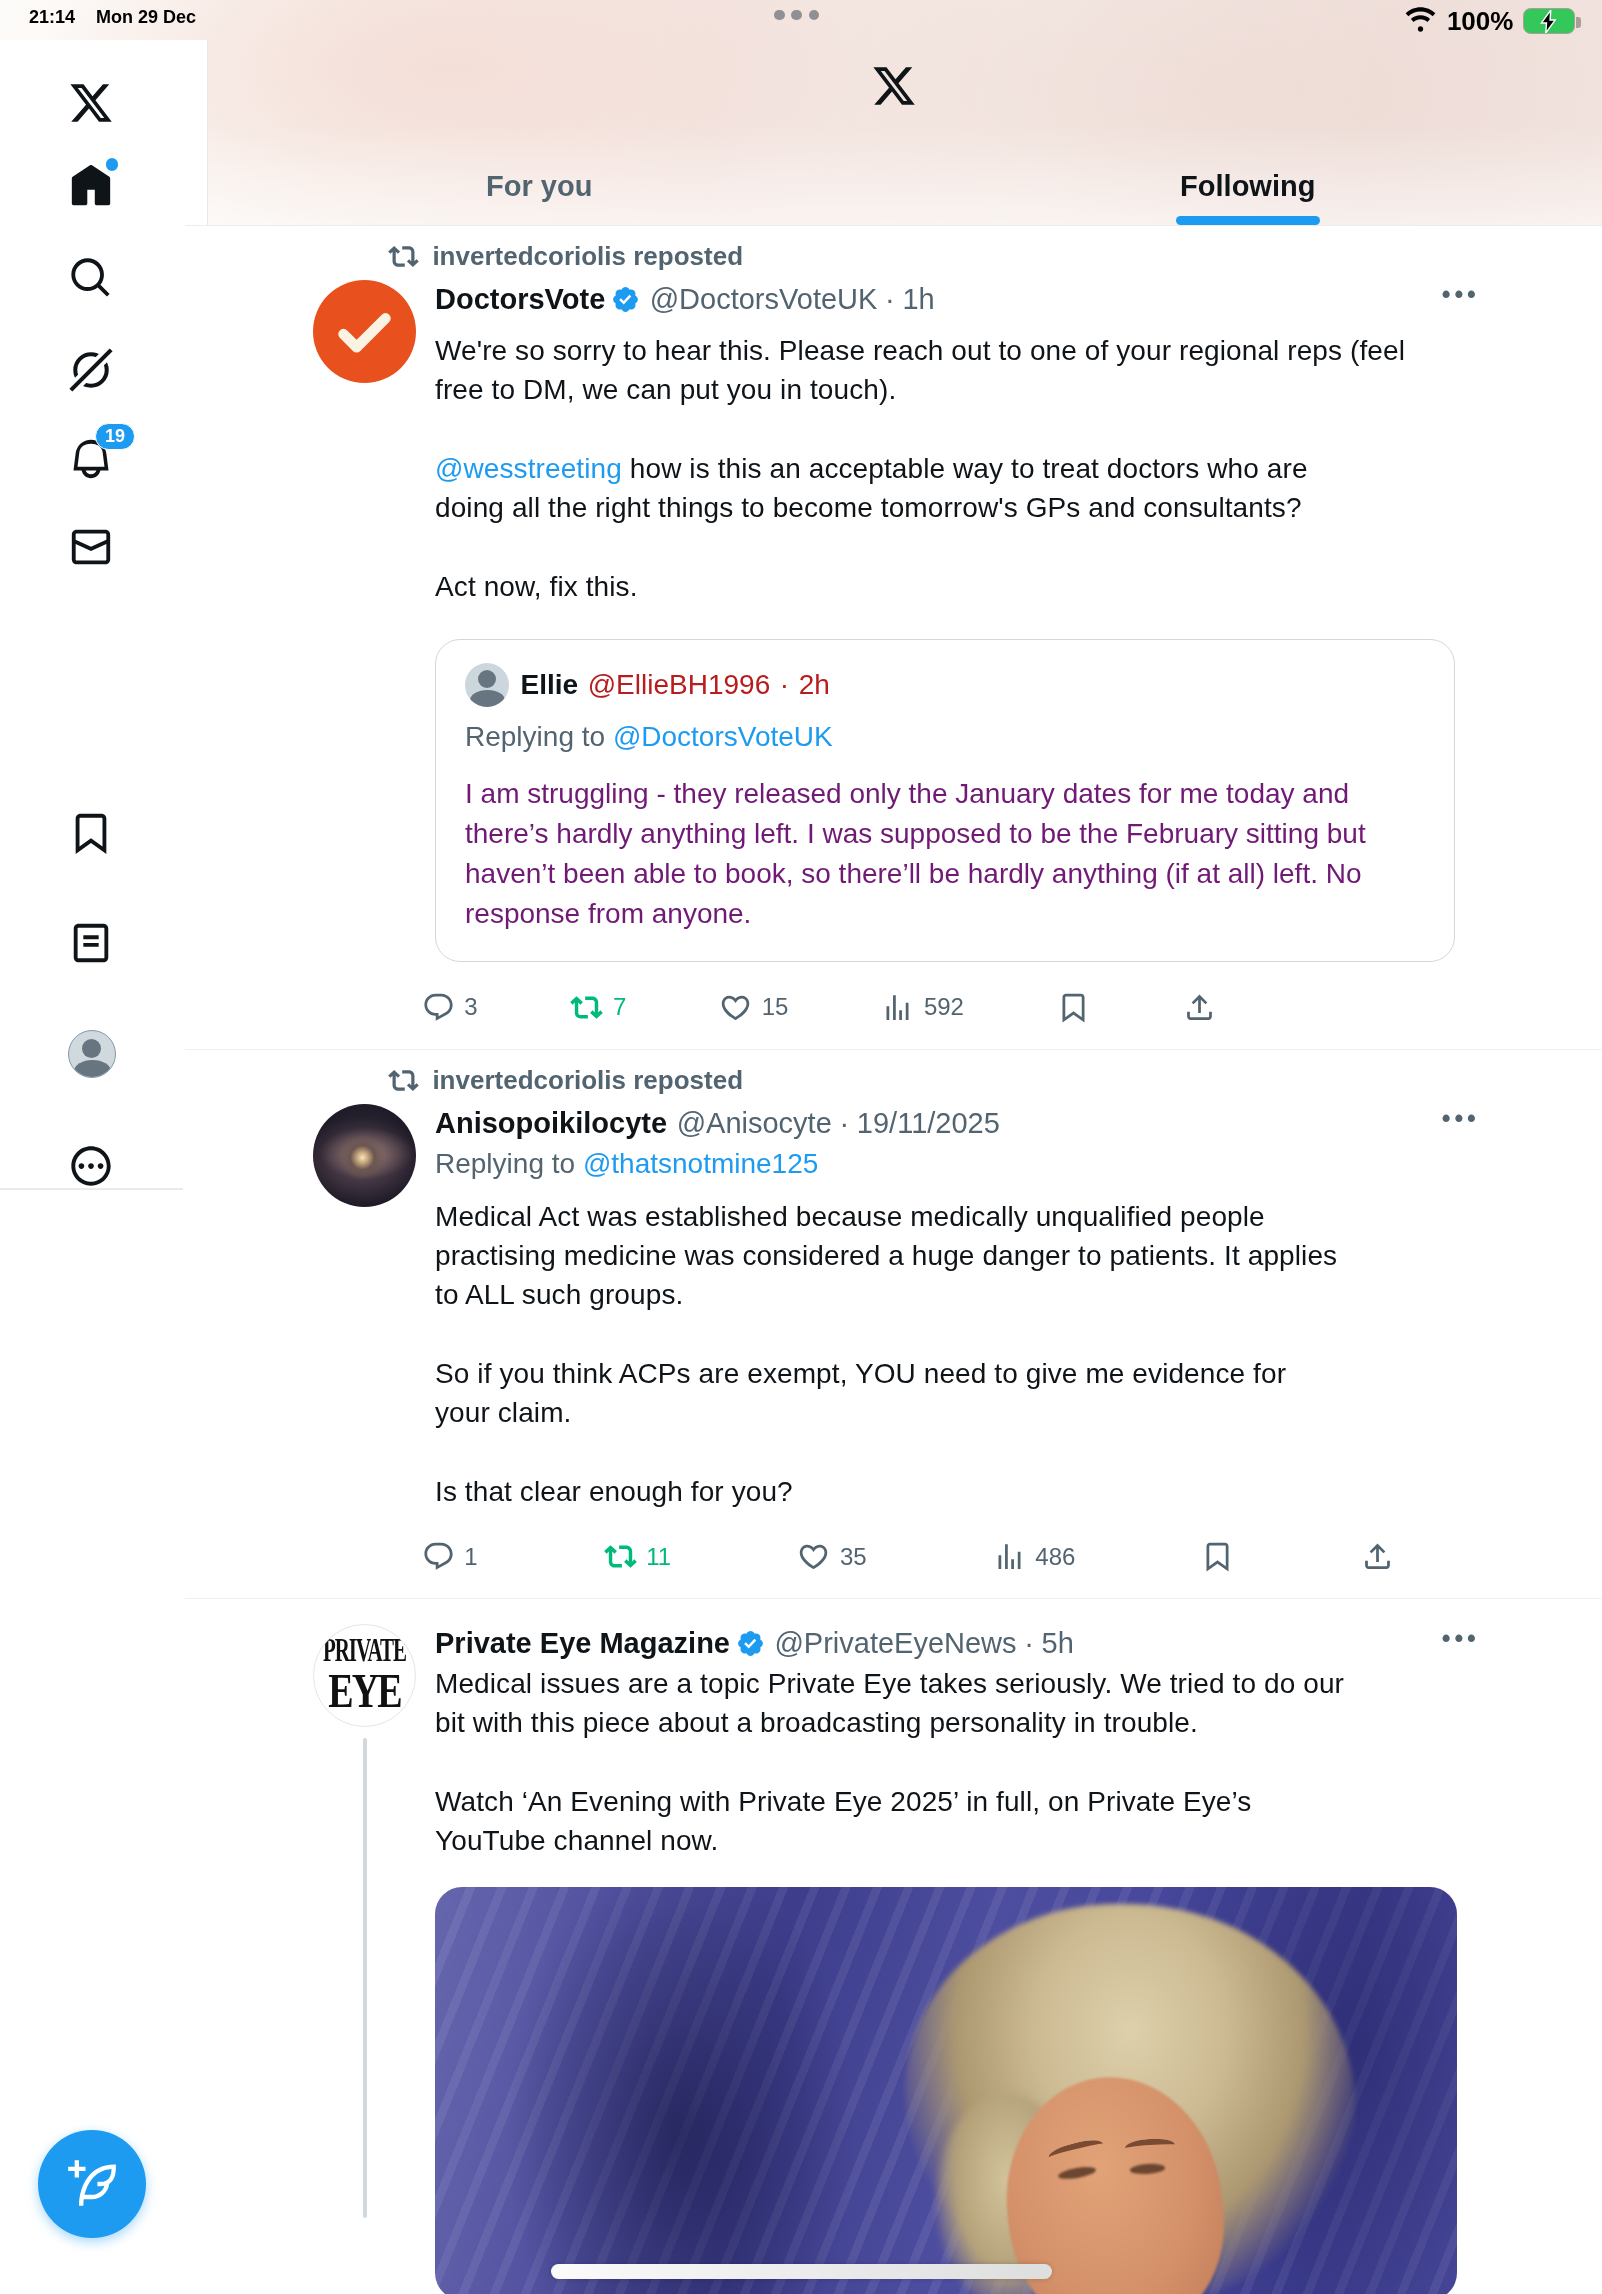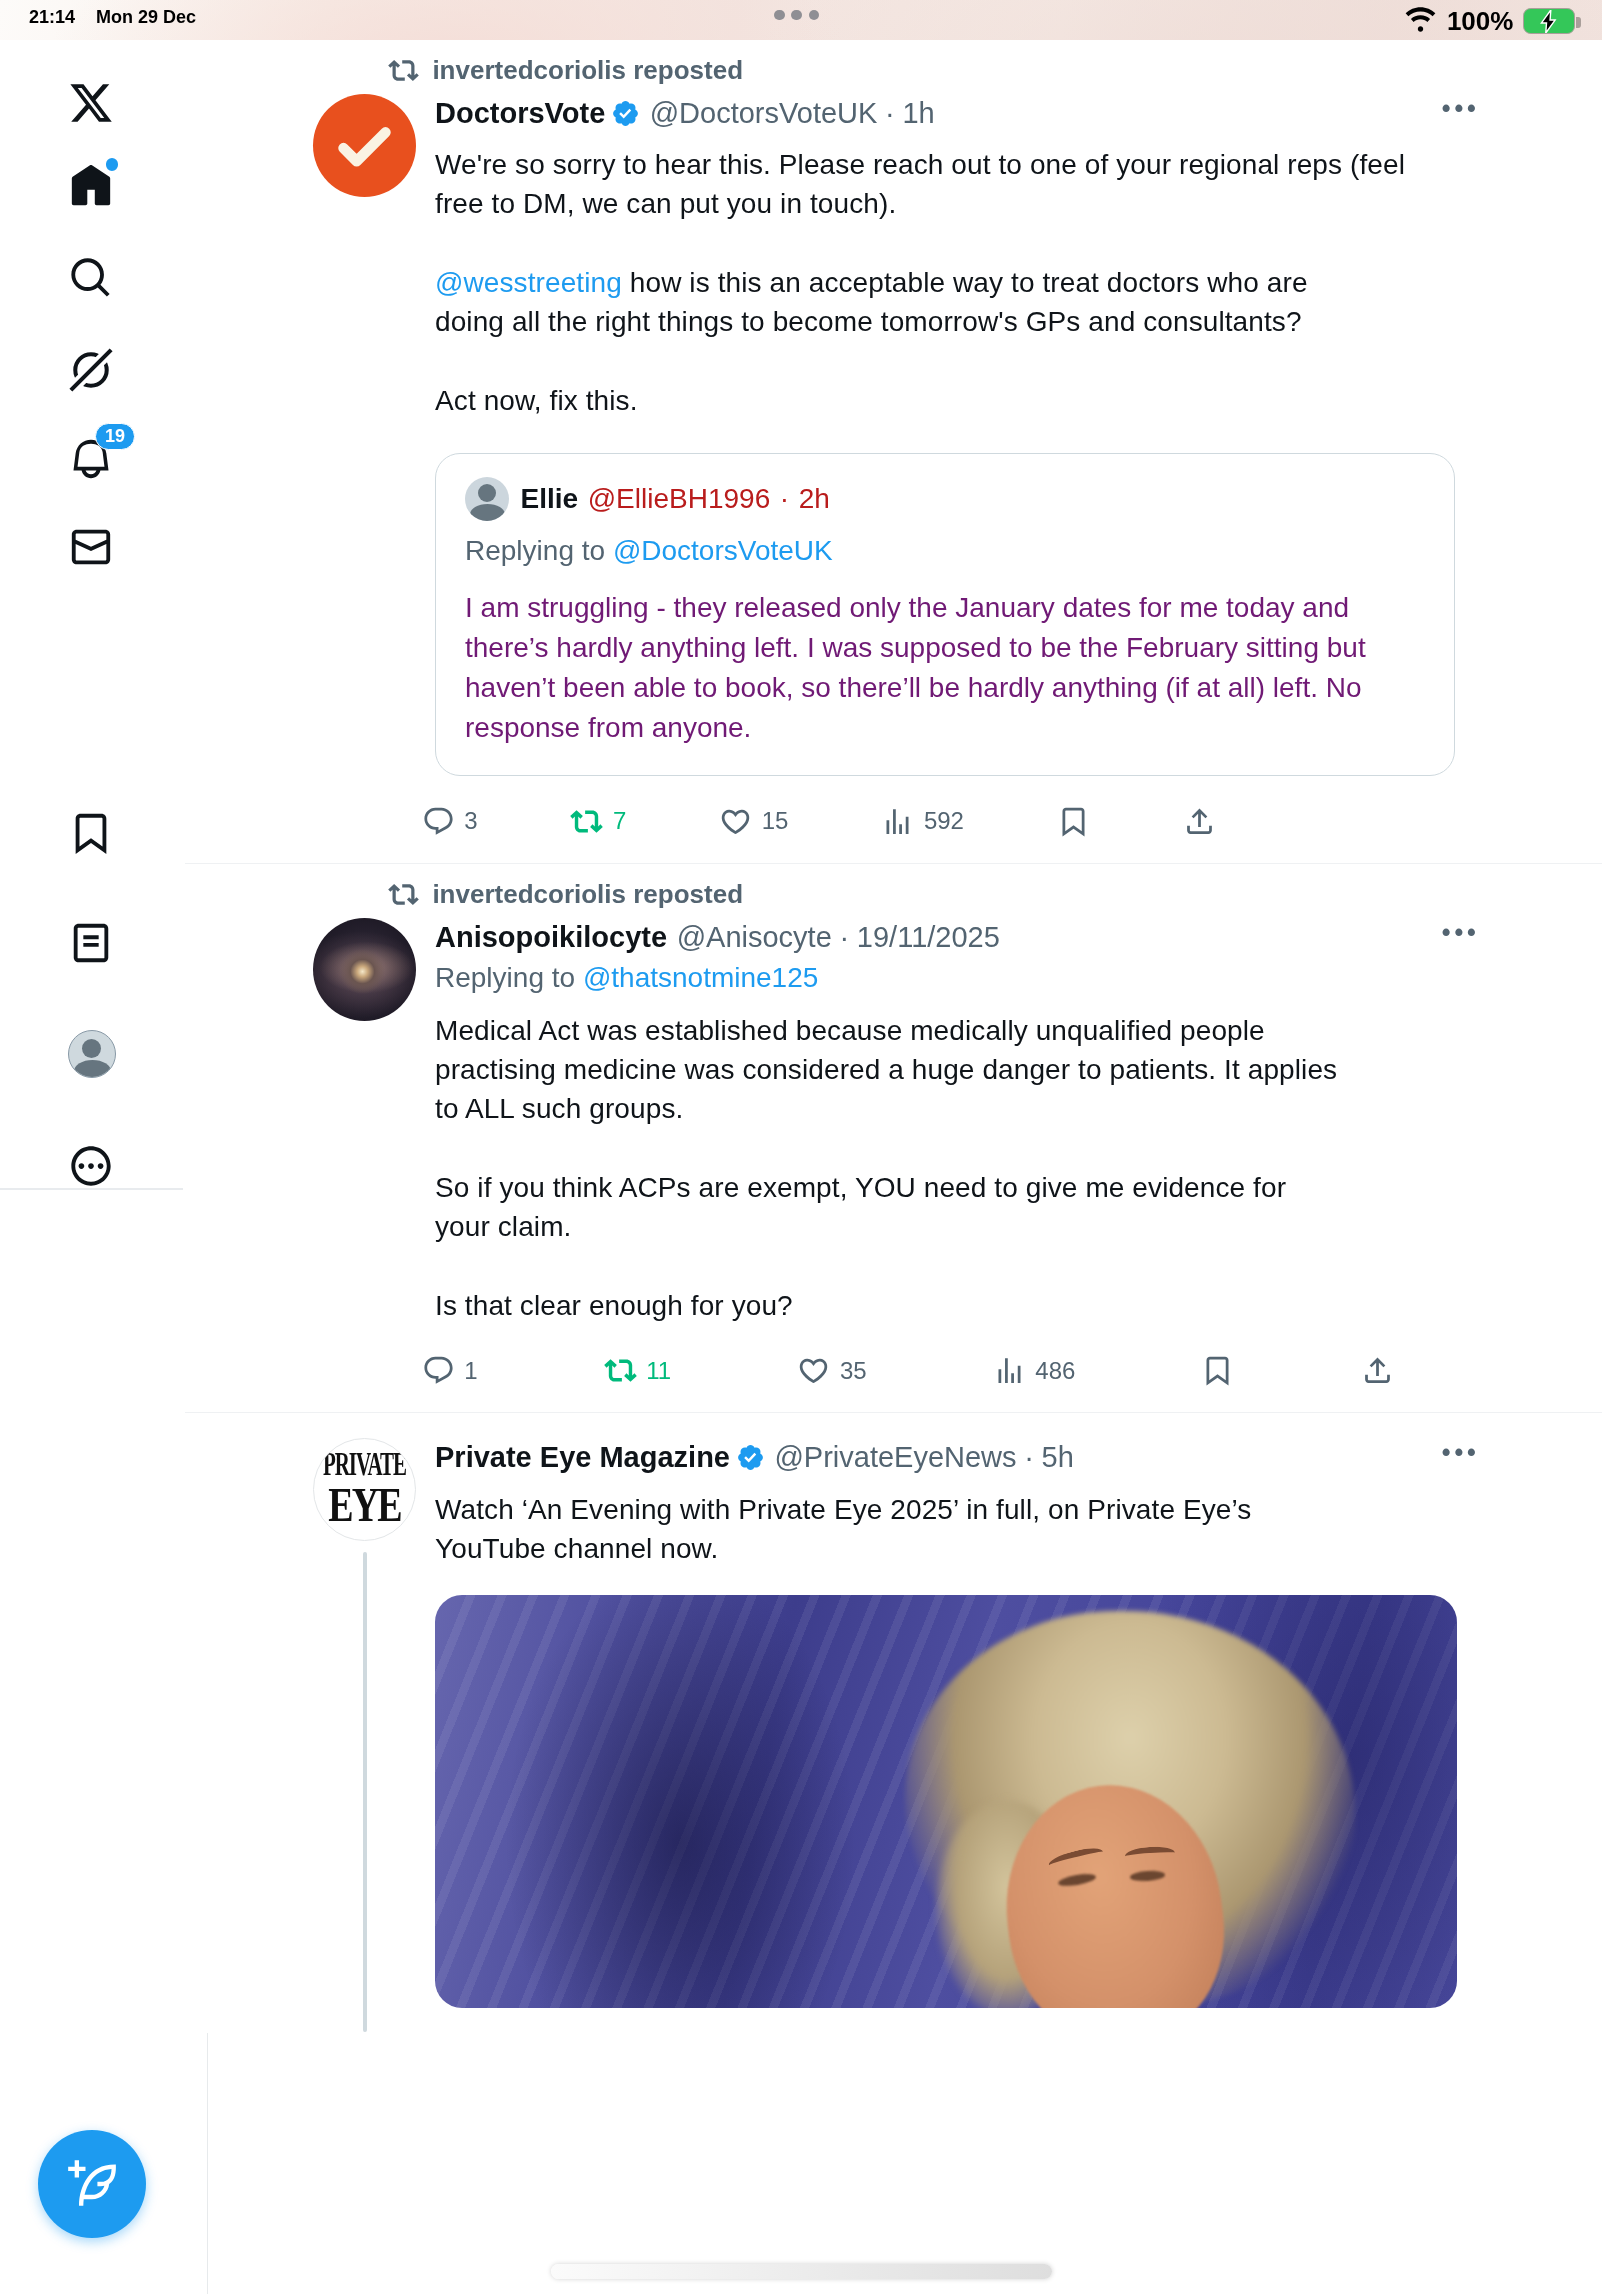--- a/index.html
+++ b/index.html
@@ -244,20 +244,36 @@
     </div>
     <div class="side-divider"></div>
     <div class="compose-btn">
       <svg viewBox="0 0 24 24" fill="#fff">
           <path d="M23 3c-6.62-.1-10.38 2.421-13.05 6.03C7.29 12.61 6 17.331 6 22h2c0-1.007.07-2.012.19-3H12c4.1 0 7.48-3.082 7.94-7.054C22.79 10.147 23.17 6.359 23 3zm-7 8h-1.5v2H16c.63-.016 1.2-.08 1.72-.188C16.95 15.24 14.68 17 12 17H8.55c.57-2.512 1.57-4.851 3-6.78 2.16-2.912 5.29-4.911 9.45-5.187C20.95 8.079 19.9 11 16 11zM4 9V6H1V4h3V1h2v3h3v2H6v3H4z"></path>
         </svg>
     </div>
   </div>
 
   <div class="main">
+    <div class="header">
+      <div class="x-logo-header">
+        <svg viewBox="0 0 24 24" fill="#0f1419">
+            <path d="M18.244 2.25h3.308l-7.227 8.26 8.502 11.24H16.17l-5.214-6.817L4.99 21.75H1.68l7.73-8.835L1.254 2.25H8.08l4.713 6.231zm-1.161 17.52h1.833L7.084 4.126H5.117z"></path>
+          </svg>
+      </div>
+      <div class="tabs">
+        <div class="tab inactive">
+          <span>For you</span>
+        </div>
+        <div class="tab active">
+          <span>Following</span>
+          <span class="tab-underline"></span>
+        </div>
+      </div>
+    </div>
 
     <div class="timeline">
 
       <div class="tweet">
         <div class="repost-row">
           <svg viewBox="0 0 24 24" fill="#536471">
               <path d="M4.75 3.79l4.603 4.3-1.706 1.82L6 8.38v7.37c0 .97.784 1.75 1.75 1.75H13V20H7.75c-2.347 0-4.25-1.9-4.25-4.25V8.38L1.853 9.91.147 8.09l4.603-4.3zm11.5 2.71H11V4h5.25c2.347 0 4.25 1.9 4.25 4.25v7.37l1.647-1.53 1.706 1.82-4.603 4.3-4.603-4.3 1.706-1.82L18 15.62V8.25c0-.97-.784-1.75-1.75-1.75z"></path>
             </svg>
           <span>invertedcoriolis reposted</span>
         </div>
@@ -416,20 +432,21 @@
             <div class="more-dots">•••</div>
             <div class="name-row">
               <span class="u-name">Private Eye Magazine</span>
               <svg class="v-badge" viewBox="0 0 24 24" fill="#1d9bf0" fill-rule="evenodd">
                   <path d="M22.25 12c0-1.43-.88-2.67-2.19-3.34.46-1.39.2-2.9-.81-3.91s-2.52-1.27-3.91-.81c-.66-1.31-1.91-2.19-3.34-2.19s-2.67.88-3.33 2.19c-1.4-.46-2.91-.2-3.92.81s-1.26 2.52-.8 3.91c-1.31.67-2.2 1.91-2.2 3.34s.89 2.67 2.2 3.34c-.46 1.39-.21 2.9.8 3.91s2.52 1.26 3.91.81c.67 1.31 1.91 2.19 3.34 2.19s2.68-.88 3.34-2.19c1.39.45 2.9.2 3.91-.81s1.27-2.52.81-3.91c1.31-.67 2.19-1.91 2.19-3.34zm-11.71 4.2L6.8 12.46l1.41-1.42 2.26 2.26 4.8-5.23 1.47 1.36-6.2 6.77z"></path>
                 </svg>
               <span class="u-handle">@PrivateEyeNews</span>
               <span class="u-sep">·</span>
               <span class="u-time">5h</span>
             </div>
+            <div class="body-p w980" style="margin-top:1.9px">Medical issues are a topic Private Eye takes seriously. We tried to do our bit with this piece about a broadcasting personality in trouble.</div>
             <div class="body-p w950">Watch ‘An Evening with Private Eye 2025’ in full, on Private Eye’s YouTube channel now.</div>
             <div class="video-card">
               <div class="vc-hair"></div>
               <div class="vc-curl"></div>
               <div class="vc-face"></div>
               <div class="vc-brow1"></div>
               <div class="vc-brow2"></div>
               <div class="vc-eye1"></div>
               <div class="vc-eye2"></div>
             </div>

